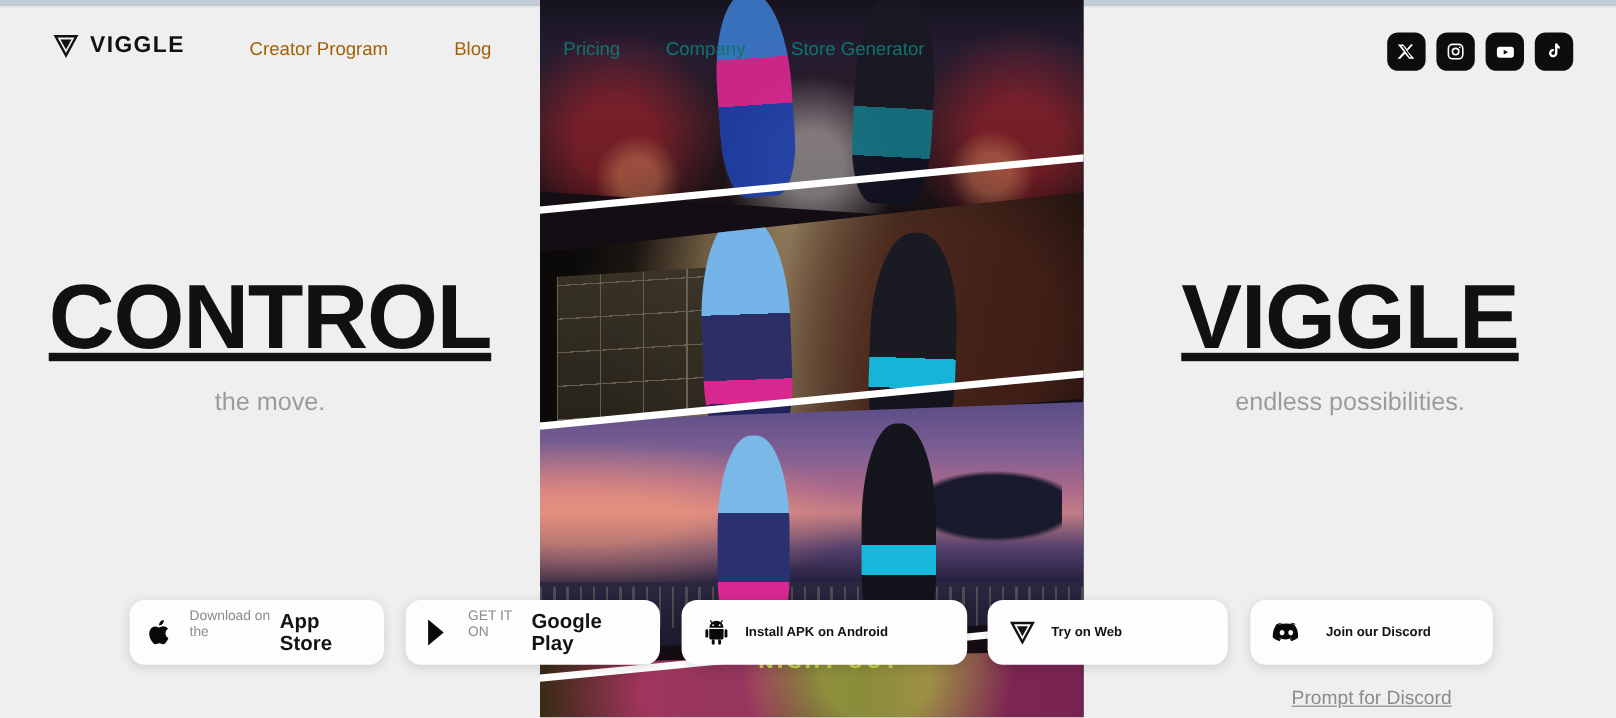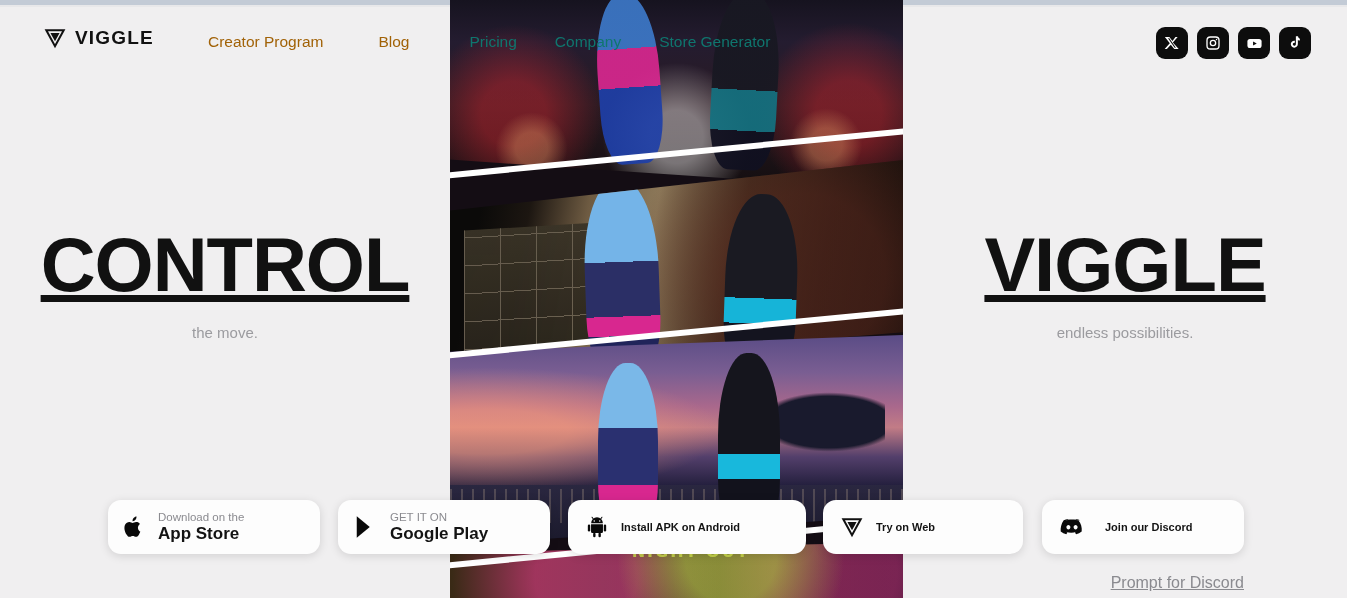--- a/index.html
+++ b/index.html
@@ -111,39 +111,39 @@
 
   .socials { position:absolute; right:36px; top:20px; display:flex; gap:9px; }
   .sbtn { width:32px; height:32px; border-radius:9px; background:#0d0d0d;
           display:flex; align-items:center; justify-content:center; cursor:pointer; }
   .sbtn svg { display:block; }
 
   
   .hero-left { position:absolute; left:0; top:228px; width:450px; text-align:center; z-index:20; }
   .hero-right { position:absolute; left:903px; top:228px; width:444px; text-align:center; z-index:20; }
   .hero-title { font-size:76px; font-weight:700; color:#111; letter-spacing:-1px; line-height:.98;text-decoration:underline; }
-  .hero-sub { margin-top:22px; font-size:15px; color:#9b9b9f; font-weight:400; }
+  .hero-sub { margin-top:22px; font-size:21px; color:#9b9b9f; font-weight:400; }
 
   
   .cta-row { position:absolute; top:500px; left:0; width:1347px; height:56px; z-index:40; }
   .cta { position:absolute; top:0; height:54px; background:#fdfdfd; border-radius:13px;
          display:flex; align-items:center; box-shadow:0 2px 10px rgba(0,0,0,.13); cursor:pointer; }
   .cta .ic { display:flex; align-items:center; justify-content:center; flex:0 0 auto; }
-  .store-txt { display:flex; flex-direction:column; justify-content:flex-end; line-height:1.12; }
+  .store-txt { display:flex; flex-direction:row; justify-content:flex-end; line-height:1.12; }
   .store-small { font-size:11.5px; color:#8b8b90; }
   .store-big { font-size:17px; color:#131313; font-weight:700; }
   .cta-label { font-size:11px; color:#131313; font-weight:700; white-space:nowrap; }
 
   .cta-appstore   { left:108px; width:212px; padding:0 16px; }
   .cta-googleplay { left:338px; width:212px; padding:0 16px; }
   .cta-apk        { left:568px; width:238px; padding:0 18px; }
   .cta-web        { left:823px; width:200px; padding:0 18px;border-radius:13px; }
   .cta-discord    { left:1042px; width:202px; padding:12px 18px;gap:8px; }
 
-  .prompt-link { position:absolute; top:574px; left:1042px; width:202px; text-align:right;
+  .prompt-link { position:absolute; top:574px; left:1042px; width:202px; text-align:center;
     font-size:16px; color:#8a8a8f; text-decoration:underline; z-index:40; cursor:pointer; }
 </style>
 </head>
 <body>
 
 <div id="page">
 
   <div class="top-strip"></div>
   <div class="top-strip2"></div>
 

